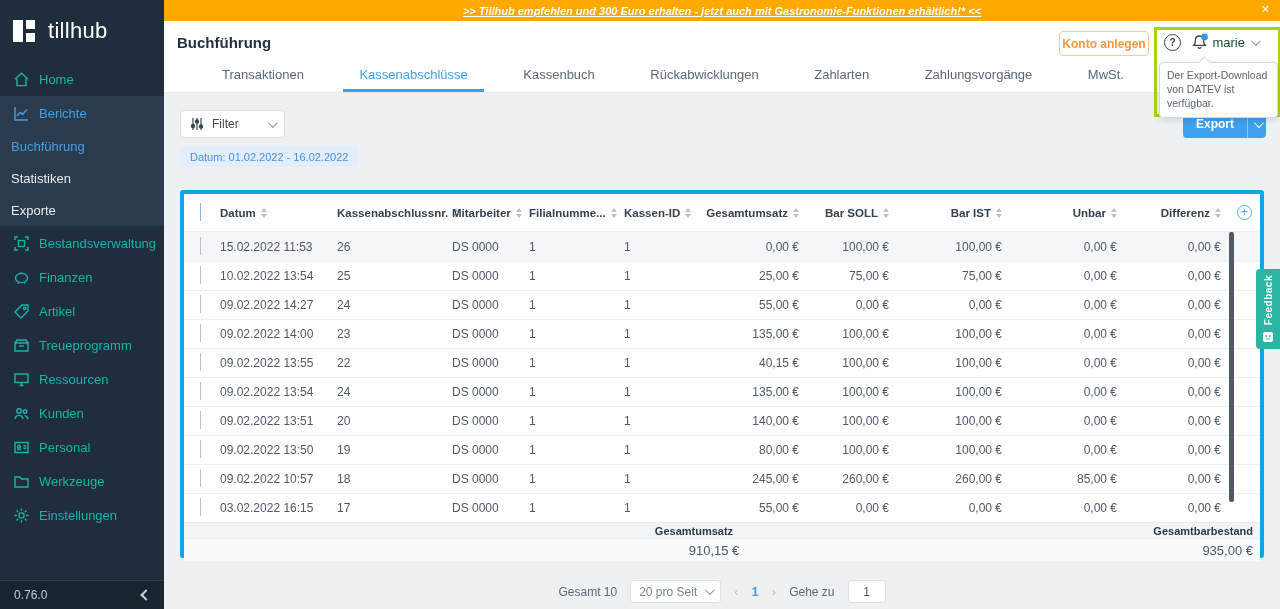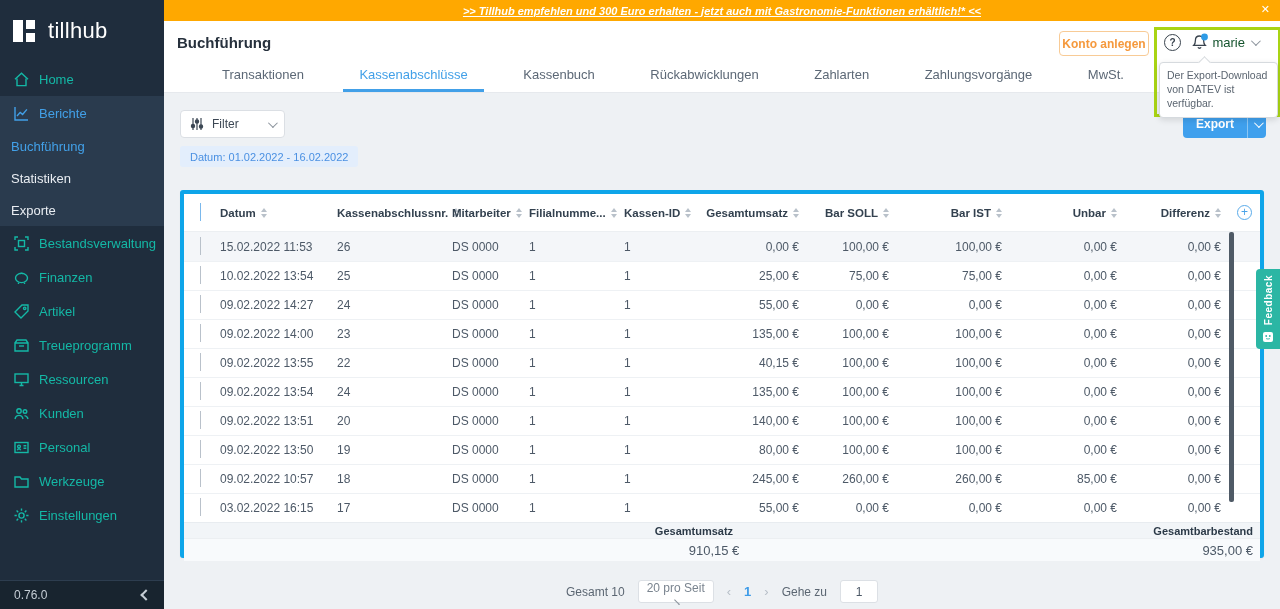--- a/index.html
+++ b/index.html
@@ -67,21 +67,21 @@
   .plus-circle { width:15px; height:15px; border:1px solid #5aabea; border-radius:50%; color:#4aa3e8; font-size:12px; line-height:12px; text-align:center; margin-left:8px; cursor:pointer; }
   .totals-labels { height:16px; background:#f2f5f8; border-top:1px solid #e8ecf0; position:relative; font-size:11px; font-weight:700; color:#2c3a48; line-height:16px; }
   .totals-values { height:23px; background:#f8fafc; border-top:1px solid #eceff2; position:relative; font-size:13px; color:#4d5967; line-height:23px; }
   .tl-umsatz { position:absolute; left:420px; width:180px; text-align:center; }
   .tv-umsatz { position:absolute; left:440px; width:180px; text-align:center; }
   .tl-bar, .tv-bar { position:absolute; right:7px; text-align:right; }
   .table-scrollbar { position:absolute; left:1065px; top:135px; width:5px; height:270px; background:#4f5a66; border-radius:2px; cursor:grab; }
 
   
   .pagination { position:absolute; bottom:6px; left:0; width:100%; display:flex; align-items:center; justify-content:center; gap:13px; font-size:12px; color:#5b6672; }
-  .per-page { border:1px solid #dcе0e5; border:1px solid #dce0e5; border-radius:3px; height:23px; display:flex; align-items:center; gap:8px; padding:0 8px; color:#7a848f; cursor:pointer; background:#fff;flex-direction:column; }
+  .per-page { border:1px solid #dcе0e5; border:1px solid #dce0e5; border-radius:3px; height:23px; display:flex; align-items:center; gap:8px; padding:0 8px; color:#7a848f; cursor:pointer; background:#fff; }
   .pg-arrow { color:#b6bec7; font-size:13px; cursor:pointer; }
   .pg-num { color:#3f9ce8; font-weight:700; font-size:13px; cursor:pointer; }
   .goto-input { width:38px; height:23px; border:1px solid #dce0e5; border-radius:3px; text-align:center; font-size:12px; color:#4d5967; background:#fff; }
 
   
   .annotation-box { position:absolute; left:1154px; top:27px; width:127px; height:90px; border:3px solid #a9d414; z-index:40; pointer-events:none; }
   .tooltip { position:absolute; left:1159px; top:62px; width:119px; background:#fff; border:1px solid #d6dade; border-radius:4px; padding:5px 7px 6px; font-size:10.5px; line-height:1.35; color:#5b6570; box-shadow:0 2px 6px rgba(0,0,0,.12); z-index:41; }
   .tooltip::before { content:""; position:absolute; top:-5px; left:40px; width:8px; height:8px; background:#fff; border-left:1px solid #d6dade; border-top:1px solid #d6dade; transform:rotate(45deg); }
   .feedback-tab { position:absolute; left:1256px; top:269px; width:24px; height:80px; background:#2bb6a4; border-radius:4px 0 0 4px; z-index:30; display:flex; flex-direction:column; align-items:center; justify-content:center; gap:5px; cursor:pointer; }
   .feedback-text { writing-mode:vertical-rl; transform:rotate(180deg); color:#fff; font-size:10px; font-weight:700; letter-spacing:.5px; }

